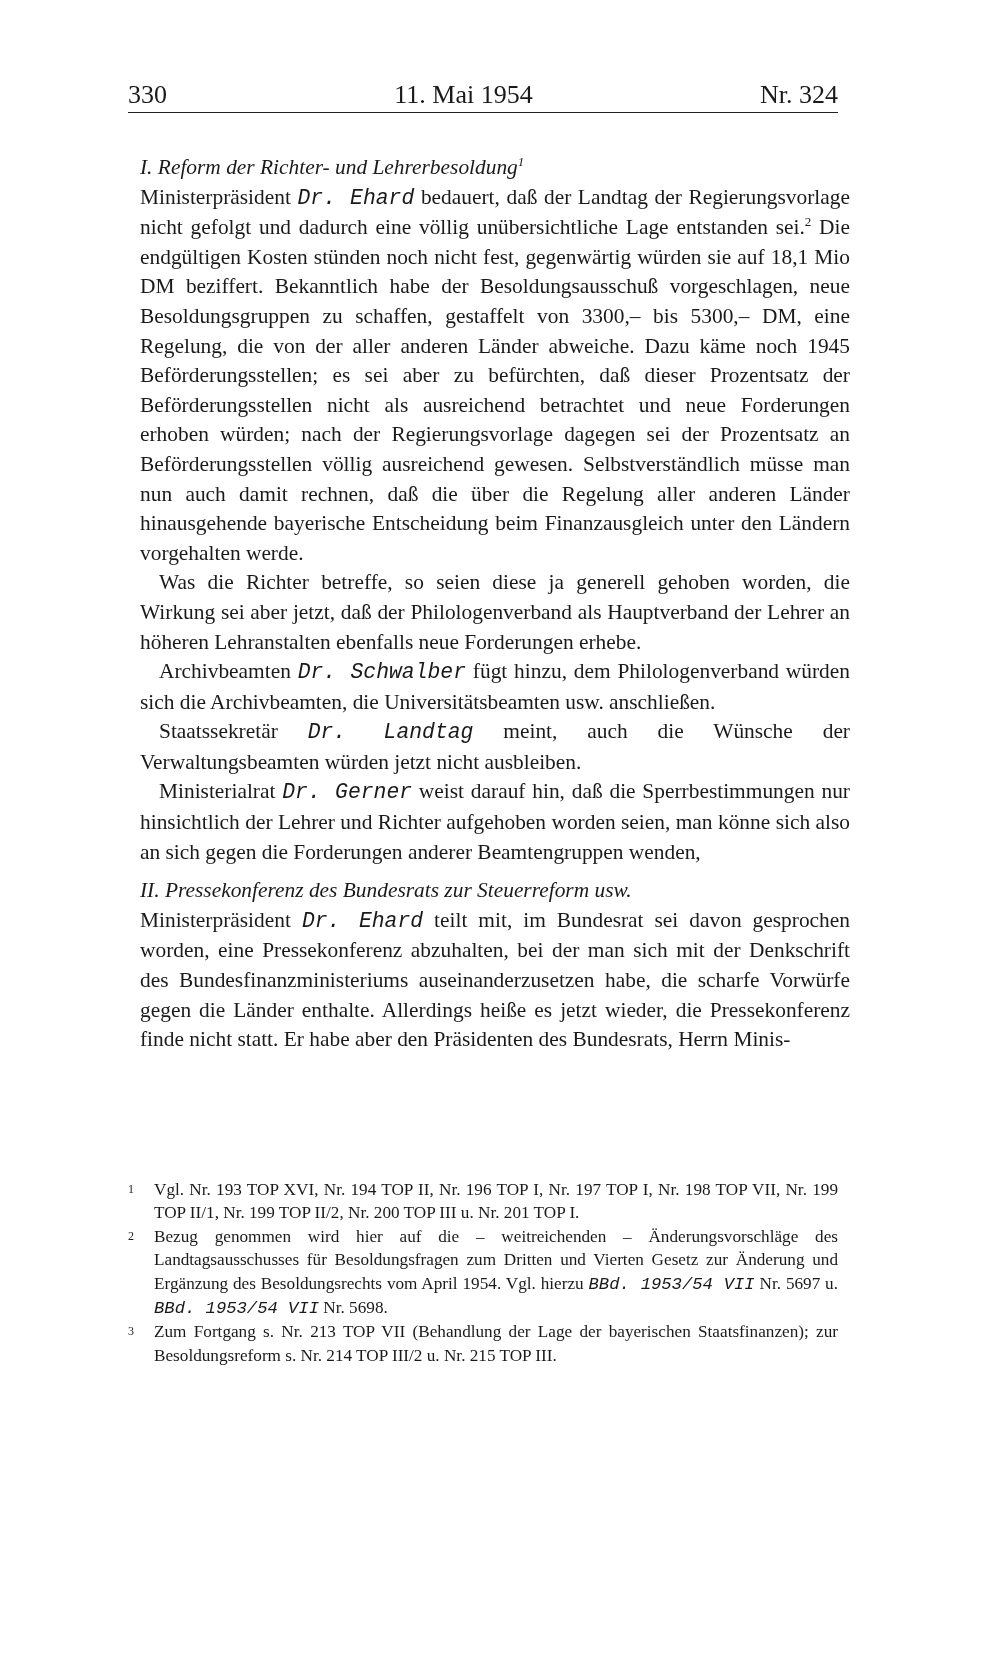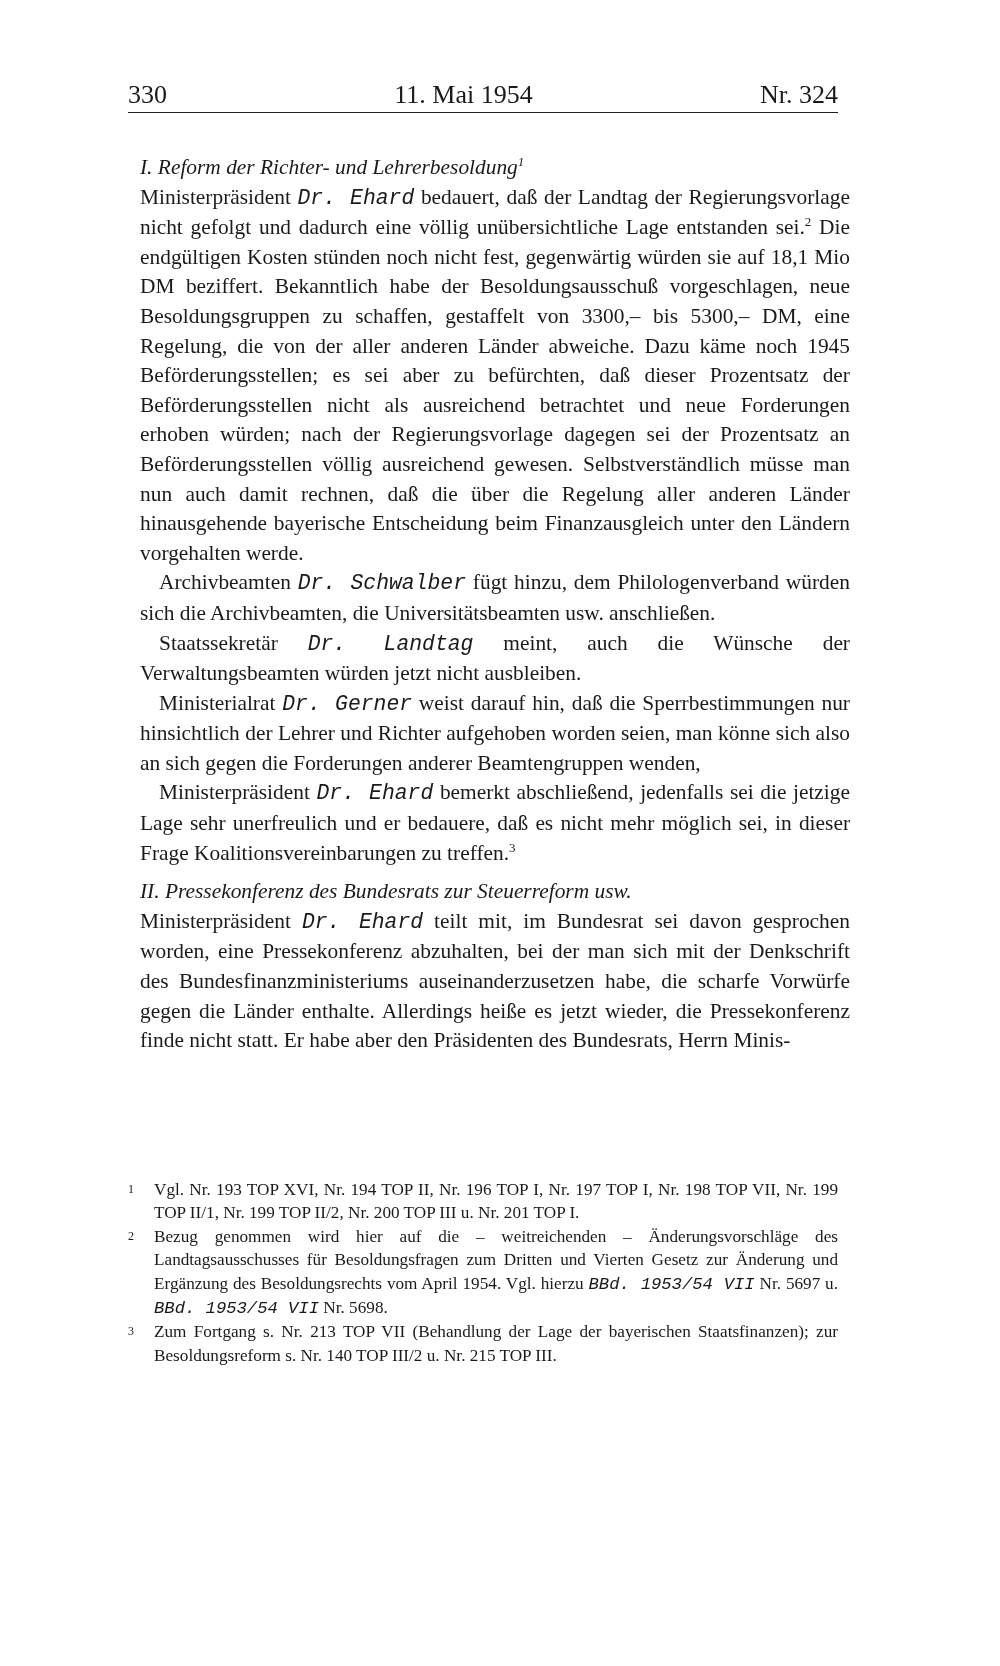--- a/index.html
+++ b/index.html
@@ -27,44 +27,44 @@
     <span>330</span>
     <span>11. Mai 1954</span>
     <span>Nr. 324</span>
   </div>
 
   <div class="body-text">
     <p class="heading"><span>I. Reform der Richter- und Lehrerbesoldung</span><sup>1</sup></p>
 
     <p><span>Ministerpräsident </span><em>Dr. Ehard</em><span> bedauert, daß der Landtag der Regierungsvorlage nicht gefolgt und dadurch eine völlig unübersichtliche Lage entstanden sei.</span><sup>2</sup><span> Die endgültigen Kosten stünden noch nicht fest, gegenwärtig würden sie auf 18,1 Mio DM beziffert. Bekanntlich habe der Besoldungsausschuß vorgeschlagen, neue Besoldungsgruppen zu schaffen, gestaffelt von 3300,– bis 5300,– DM, eine Regelung, die von der aller anderen Länder abweiche. Dazu käme noch 1945 Beförderungsstellen; es sei aber zu befürchten, daß dieser Prozentsatz der Beförderungsstellen nicht als ausreichend betrachtet und neue Forderungen erhoben würden; nach der Regierungsvorlage dagegen sei der Prozentsatz an Beförderungsstellen völlig ausreichend gewesen. Selbstverständlich müsse man nun auch damit rechnen, daß die über die Regelung aller anderen Länder hinausgehende bayerische Entscheidung beim Finanzausgleich unter den Ländern vorgehalten werde.</span></p>
 
+    <p class="indent">Was die Richter betreffe, so seien diese ja generell gehoben worden, die Wirkung sei aber jetzt, daß der Philologenverband als Hauptverband der Lehrer an höheren Lehranstalten ebenfalls neue Forderungen erhebe.</p>
 
     <p class="indent"><span>Archivbeamten </span><em>Dr. Schwalber</em><span> fügt hinzu, dem Philologenverband würden sich die Archivbeamten, die Universitätsbeamten usw. anschließen.</span></p>
 
     <p class="indent"><span>Staatssekretär </span><em>Dr. Landtag</em><span> meint, auch die Wünsche der Verwaltungsbeamten würden jetzt nicht ausbleiben.</span></p>
 
     <p class="indent"><span>Ministerialrat </span><em>Dr. Gerner</em><span> weist darauf hin, daß die Sperrbestimmungen nur hinsichtlich der Lehrer und Richter aufgehoben worden seien, man könne sich also an sich gegen die Forderungen anderer Beamtengruppen wenden,</span></p>
 
-    <p class="indent"><span>Ministerpräsident </span><em>Dr. Ehard</em><span> bemerkt abschließend, jedenfalls sei die jetzige Lage sehr unerfreulich und er bedauere, daß es nicht mehr möglich sei, in dieser Frage Koalitionsvereinbarungen zu treffen.</span><sup>3</sup></p>
 
     <div class="gap"></div>
 
     <p class="heading">II. Pressekonferenz des Bundesrats zur Steuerreform usw.</p>
 
     <p><span>Ministerpräsident </span><em>Dr. Ehard</em><span> teilt mit, im Bundesrat sei davon gesprochen worden, eine Pressekonferenz abzuhalten, bei der man sich mit der Denkschrift des Bundesfinanzministeriums auseinanderzusetzen habe, die scharfe Vorwürfe gegen die Länder enthalte. Allerdings heiße es jetzt wieder, die Pressekonferenz finde nicht statt. Er habe aber den Präsidenten des Bundesrats, Herrn Minis-</span></p>
   </div>
 
   <div class="footnotes">
     <div class="fn">
       <span class="fn-num">1</span>
       <span class="fn-text">Vgl. Nr. 193 TOP XVI, Nr. 194 TOP II, Nr. 196 TOP I, Nr. 197 TOP I, Nr. 198 TOP VII, Nr. 199 TOP II/1, Nr. 199 TOP II/2, Nr. 200 TOP III u. Nr. 201 TOP I.</span>
     </div>
     <div class="fn">
       <span class="fn-num">2</span>
       <span class="fn-text"><span>Bezug genommen wird hier auf die – weitreichenden – Änderungsvorschläge des Landtagsausschusses für Besoldungsfragen zum Dritten und Vierten Gesetz zur Änderung und Ergänzung des Besoldungsrechts vom April 1954. Vgl. hierzu </span><em>BBd. 1953/54 VII</em><span> Nr. 5697 u. </span><em>BBd. 1953/54 VII</em><span> Nr. 5698.</span></span>
     </div>
     <div class="fn">
       <span class="fn-num">3</span>
-      <span class="fn-text">Zum Fortgang s. Nr. 213 TOP VII (Behandlung der Lage der bayerischen Staatsfinanzen); zur Besoldungsreform s. Nr. 140 TOP III/2 u. Nr. 215 TOP III.</span>
+      <span class="fn-text">Zum Fortgang s. Nr. 213 TOP VII (Behandlung der Lage der bayerischen Staatsfinanzen); zur Besoldungsreform s. Nr. 214 TOP III/2 u. Nr. 215 TOP III.</span>
     </div>
   </div>
 
 </div>
 
 </body></html>

